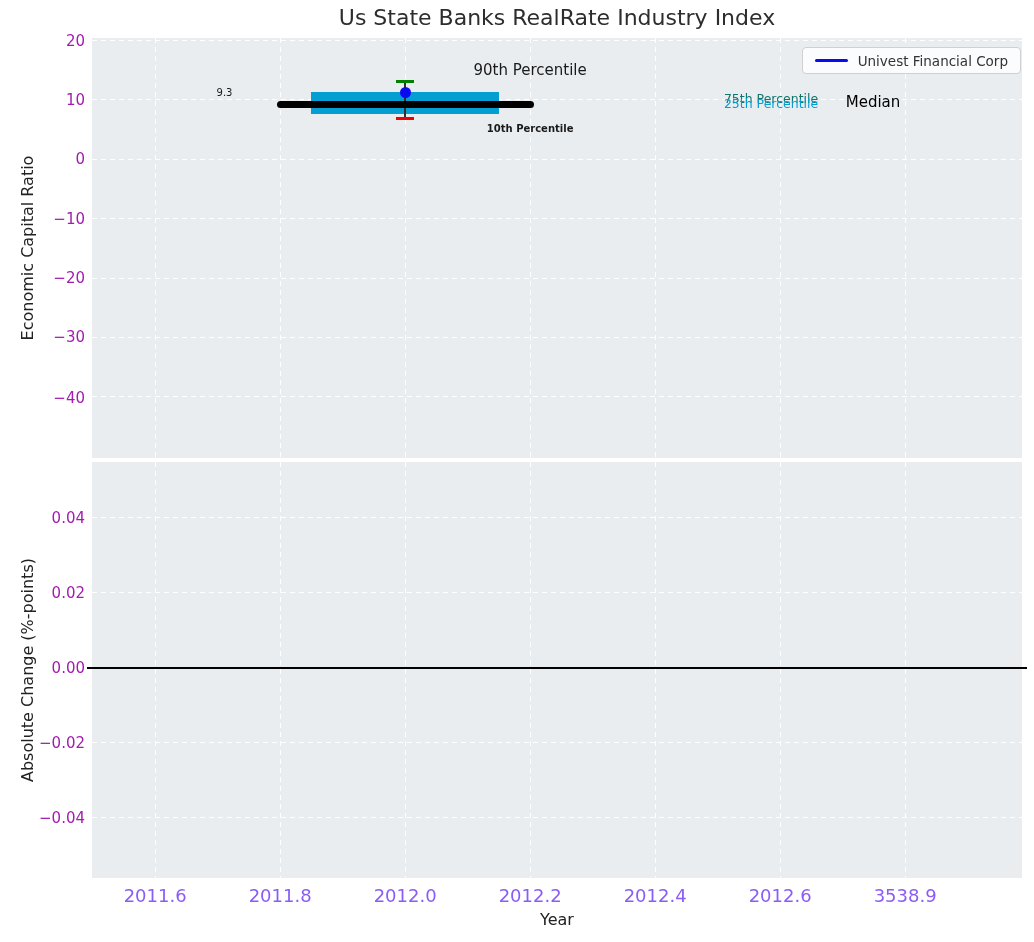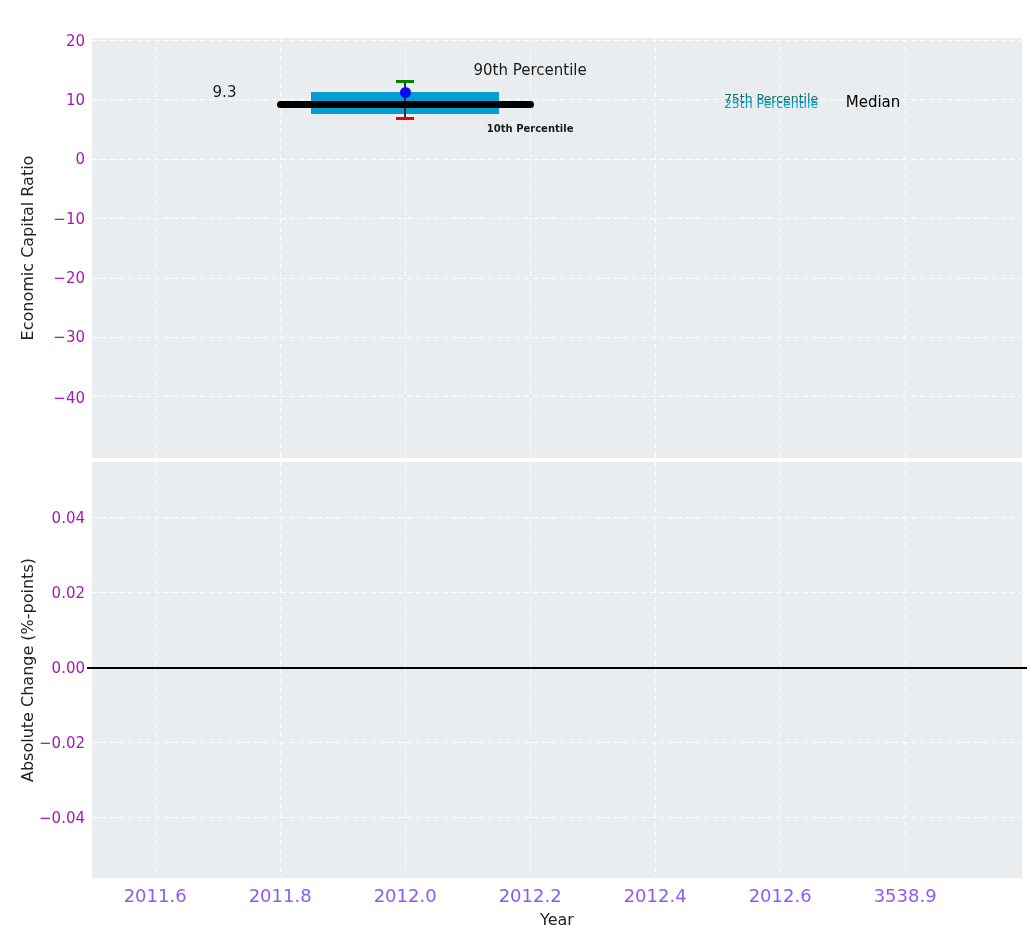--- a/index.html
+++ b/index.html
@@ -44,20 +44,21 @@
     background:rgba(255,255,255,0.82); border:1px solid #cfcfd4; border-radius:4px;
     display:flex; align-items:center; gap:10px; padding:0 12px;
   }
   .legend-line { display:inline-block; width:33px; height:3px; border-radius:1.5px; }
   .legend-label { font-size:13.5px; color:#333333; white-space:nowrap; }
 </style>
 </head>
 <body>
 
 <div class="fig">
+  <div class="title">Us State Banks RealRate Industry Index</div>
 
   <div class="axes" id="ax-top">
 
   <div class="grid-v" style="left: 62.625px;"></div>
       <div class="grid-v" style="left: 187.625px;"></div>
       <div class="grid-v" style="left: 312.625px;"></div>
       <div class="grid-v" style="left: 437.625px;"></div>
       <div class="grid-v" style="left: 562.625px;"></div>
       <div class="grid-v" style="left: 687.625px;"></div>
       <div class="grid-v" style="left: 812.625px;"></div>
@@ -67,26 +68,30 @@
       <div class="grid-h" style="top: 180.229px;"></div>
       <div class="grid-h" style="top: 239.602px;"></div>
       <div class="grid-h" style="top: 298.974px;"></div>
       <div class="grid-h" style="top: 358.346px;"></div>
       <div class="band" style="left: 219.375px; width: 187.5px; top: 54.2663px; height: 21.374px; background: rgb(5, 158, 210);"></div>
       <div class="ebar" style="left: 312.125px; top: 43.5793px; height: 37.4046px; background: rgb(47, 47, 47);"></div>
       <div class="ecap" style="left: 304.125px; top: 42.0793px; background: rgb(0, 128, 0);"></div>
       <div class="ecap" style="left: 304.125px; top: 79.4839px; background: rgb(242, 0, 0);"></div>
       <div class="dot" style="left: 307.625px; top: 49.3601px; background: rgb(10, 10, 240);"></div>
       <div class="dline" style="left: 184.625px; width: 257px; top: 62.6408px; height: 7px; border-radius: 3.5px; background: rgb(0, 0, 0);"></div>
-      <div class="anno" style="left: 132.5px; top: 54.2663px; color: rgb(26, 26, 26); font-size: 15px; transform: translate(-50%, -50%);">9.3</div>
+      <div class="anno" style="left: 132.5px; top: 54.2663px; color: rgb(26, 26, 26); font-size: 10px; transform: translate(-50%, -50%);">9.3</div>
       <div class="anno" style="left: 438.125px; top: 31.7048px; color: rgb(26, 26, 26); font-size: 15px; transform: translate(-50%, -50%);">90th Percentile</div>
       <div class="anno" style="left: 438.125px; top: 90.4835px; color: rgb(26, 26, 26); font-size: 10px; transform: translate(-50%, -50%); font-weight: bold;">10th Percentile</div>
       <div class="anno" style="left: 631.875px; top: 61.391px; color: #0f766e; font-size: 12.5px; transform: translateY(-50%);">75th Percentile</div>
       <div class="anno" style="left: 631.875px; top: 66.4377px; color: rgb(5, 158, 210); font-size: 12.5px; transform: translateY(-50%);">25th Percentile</div>
       <div class="anno" style="left: 753.75px; top: 64.0628px; color: rgb(0, 0, 0); font-size: 15px; transform: translateY(-50%);">Median</div>
+      <div class="legend">
+      <span class="legend-line" style="background: rgb(10, 10, 240);"></span>
+      <span class="legend-label">Univest Financial Corp</span>
+    </div>
     </div>
 
   <div class="axes" id="ax-bottom">
       <div class="grid-v" style="left: 62.625px;"></div>
       <div class="grid-v" style="left: 187.625px;"></div>
       <div class="grid-v" style="left: 312.625px;"></div>
       <div class="grid-v" style="left: 437.625px;"></div>
       <div class="grid-v" style="left: 562.625px;"></div>
       <div class="grid-v" style="left: 687.625px;"></div>
       <div class="grid-v" style="left: 812.625px;"></div>

